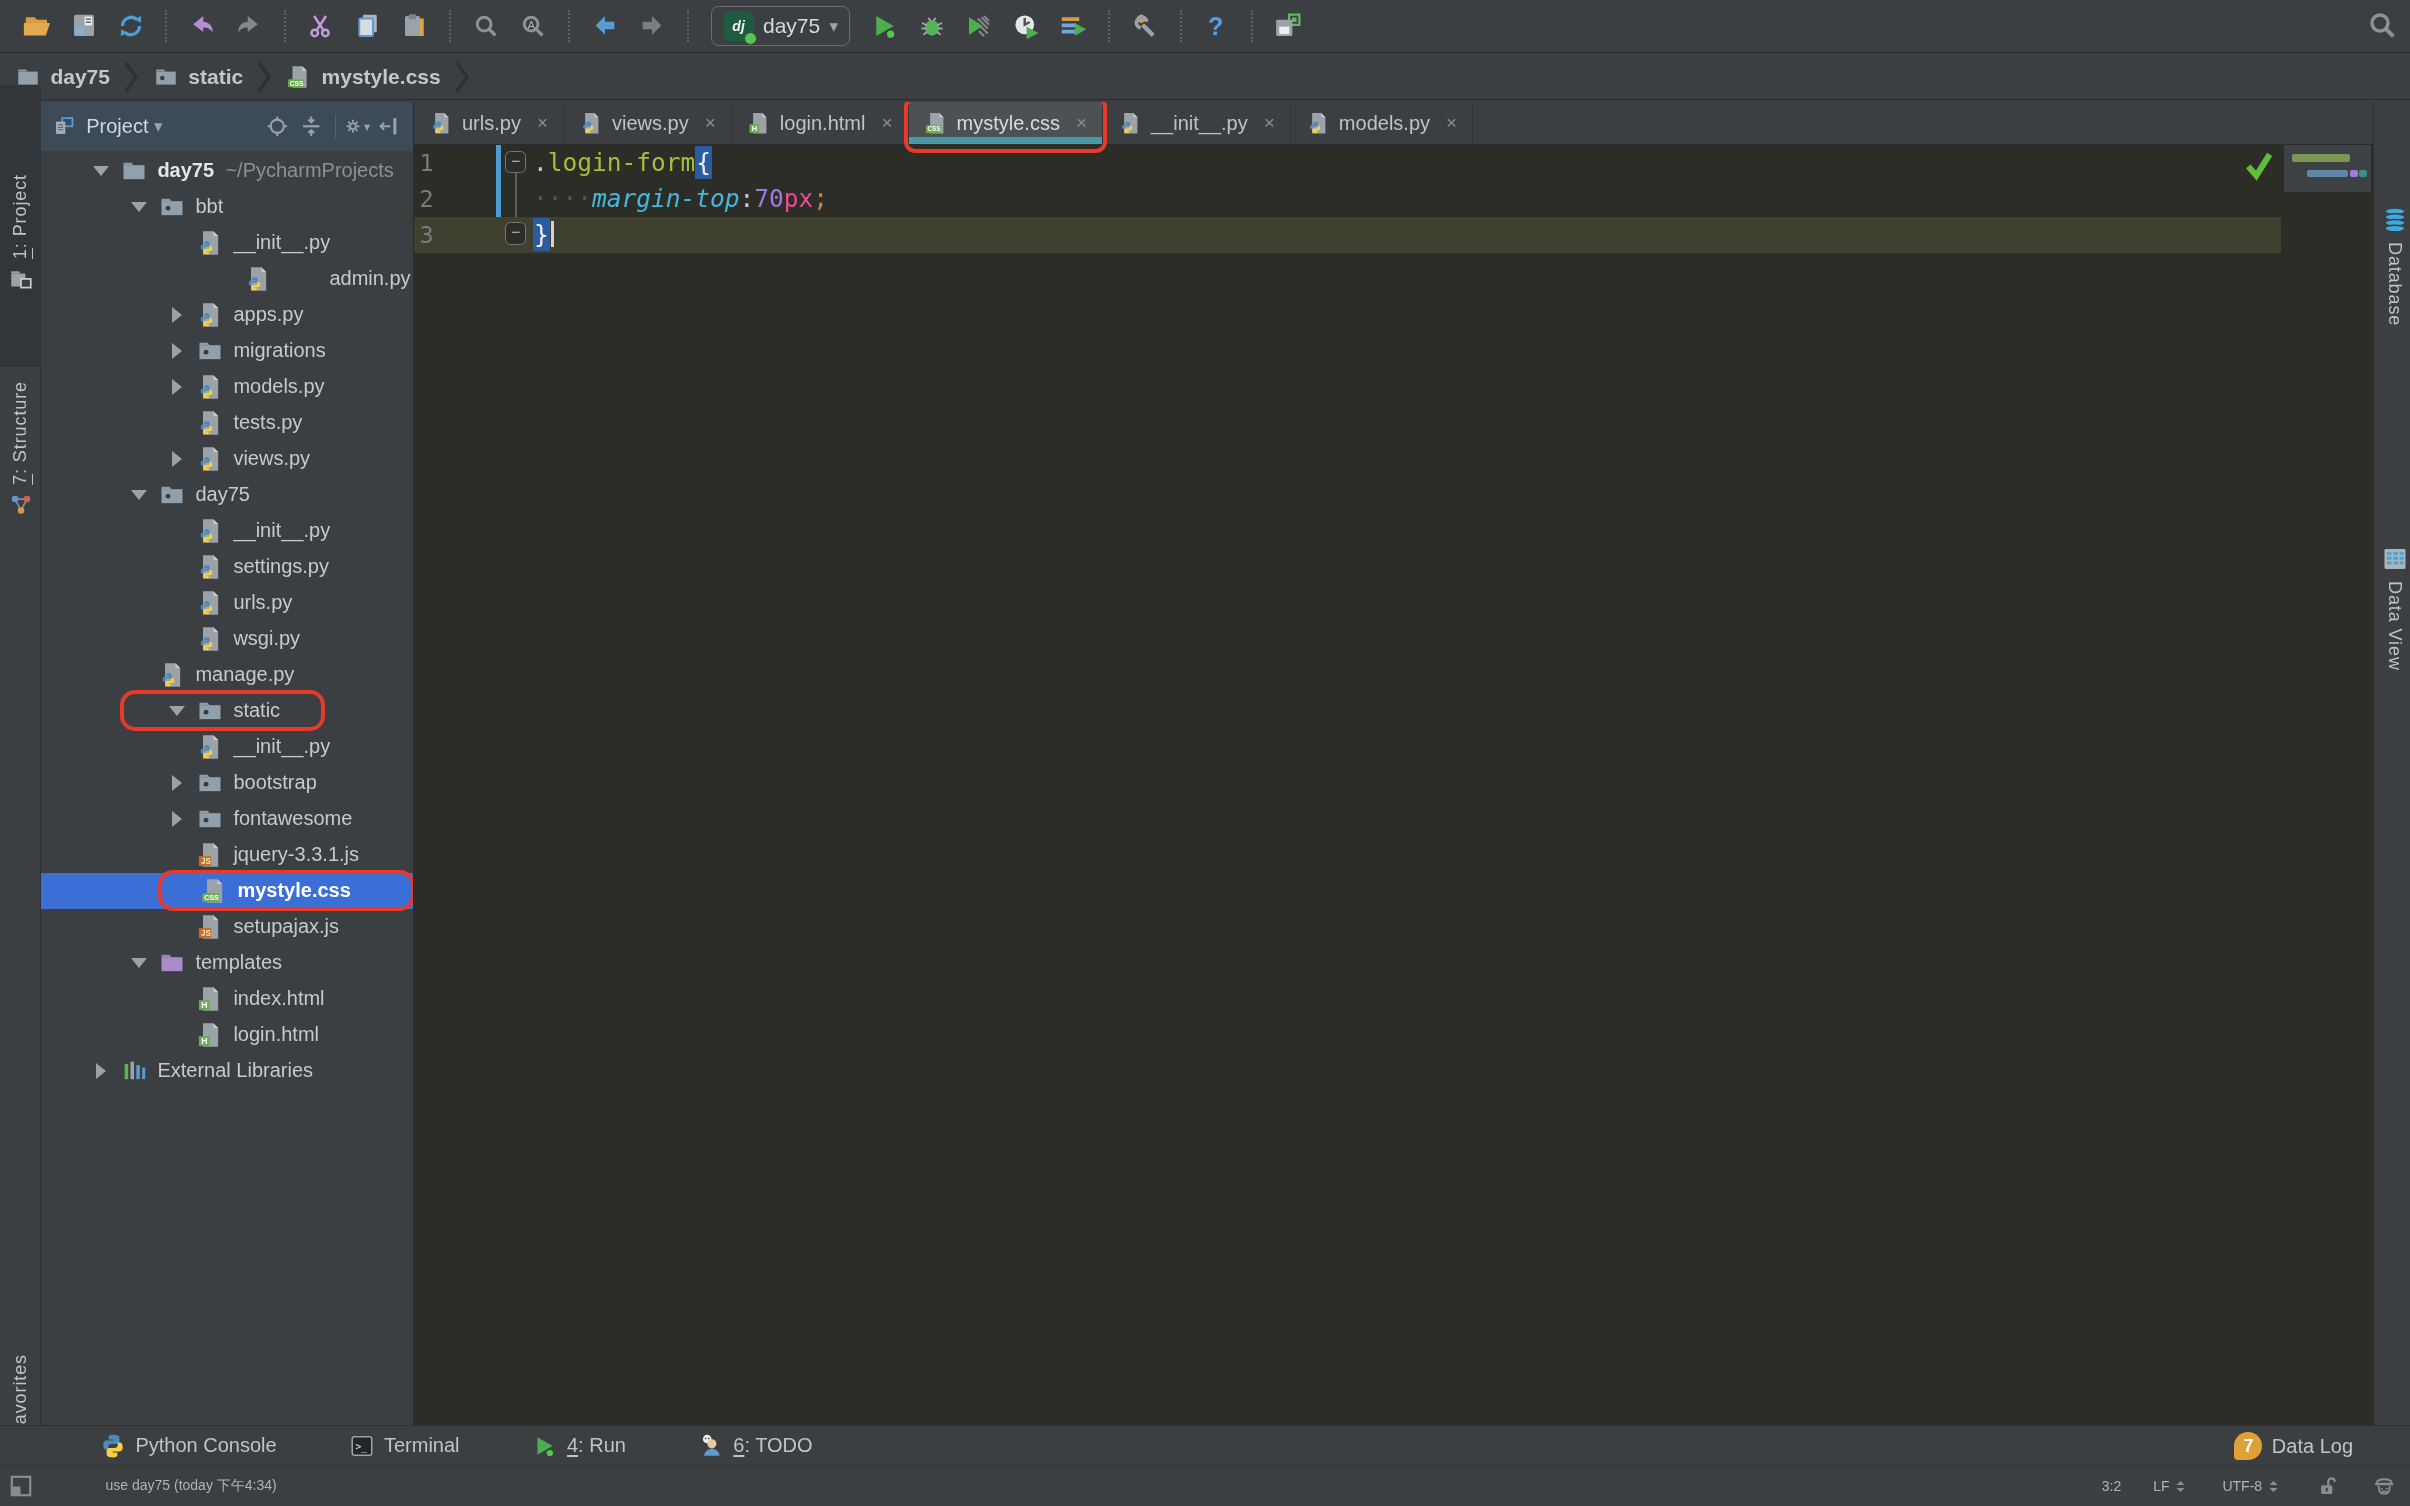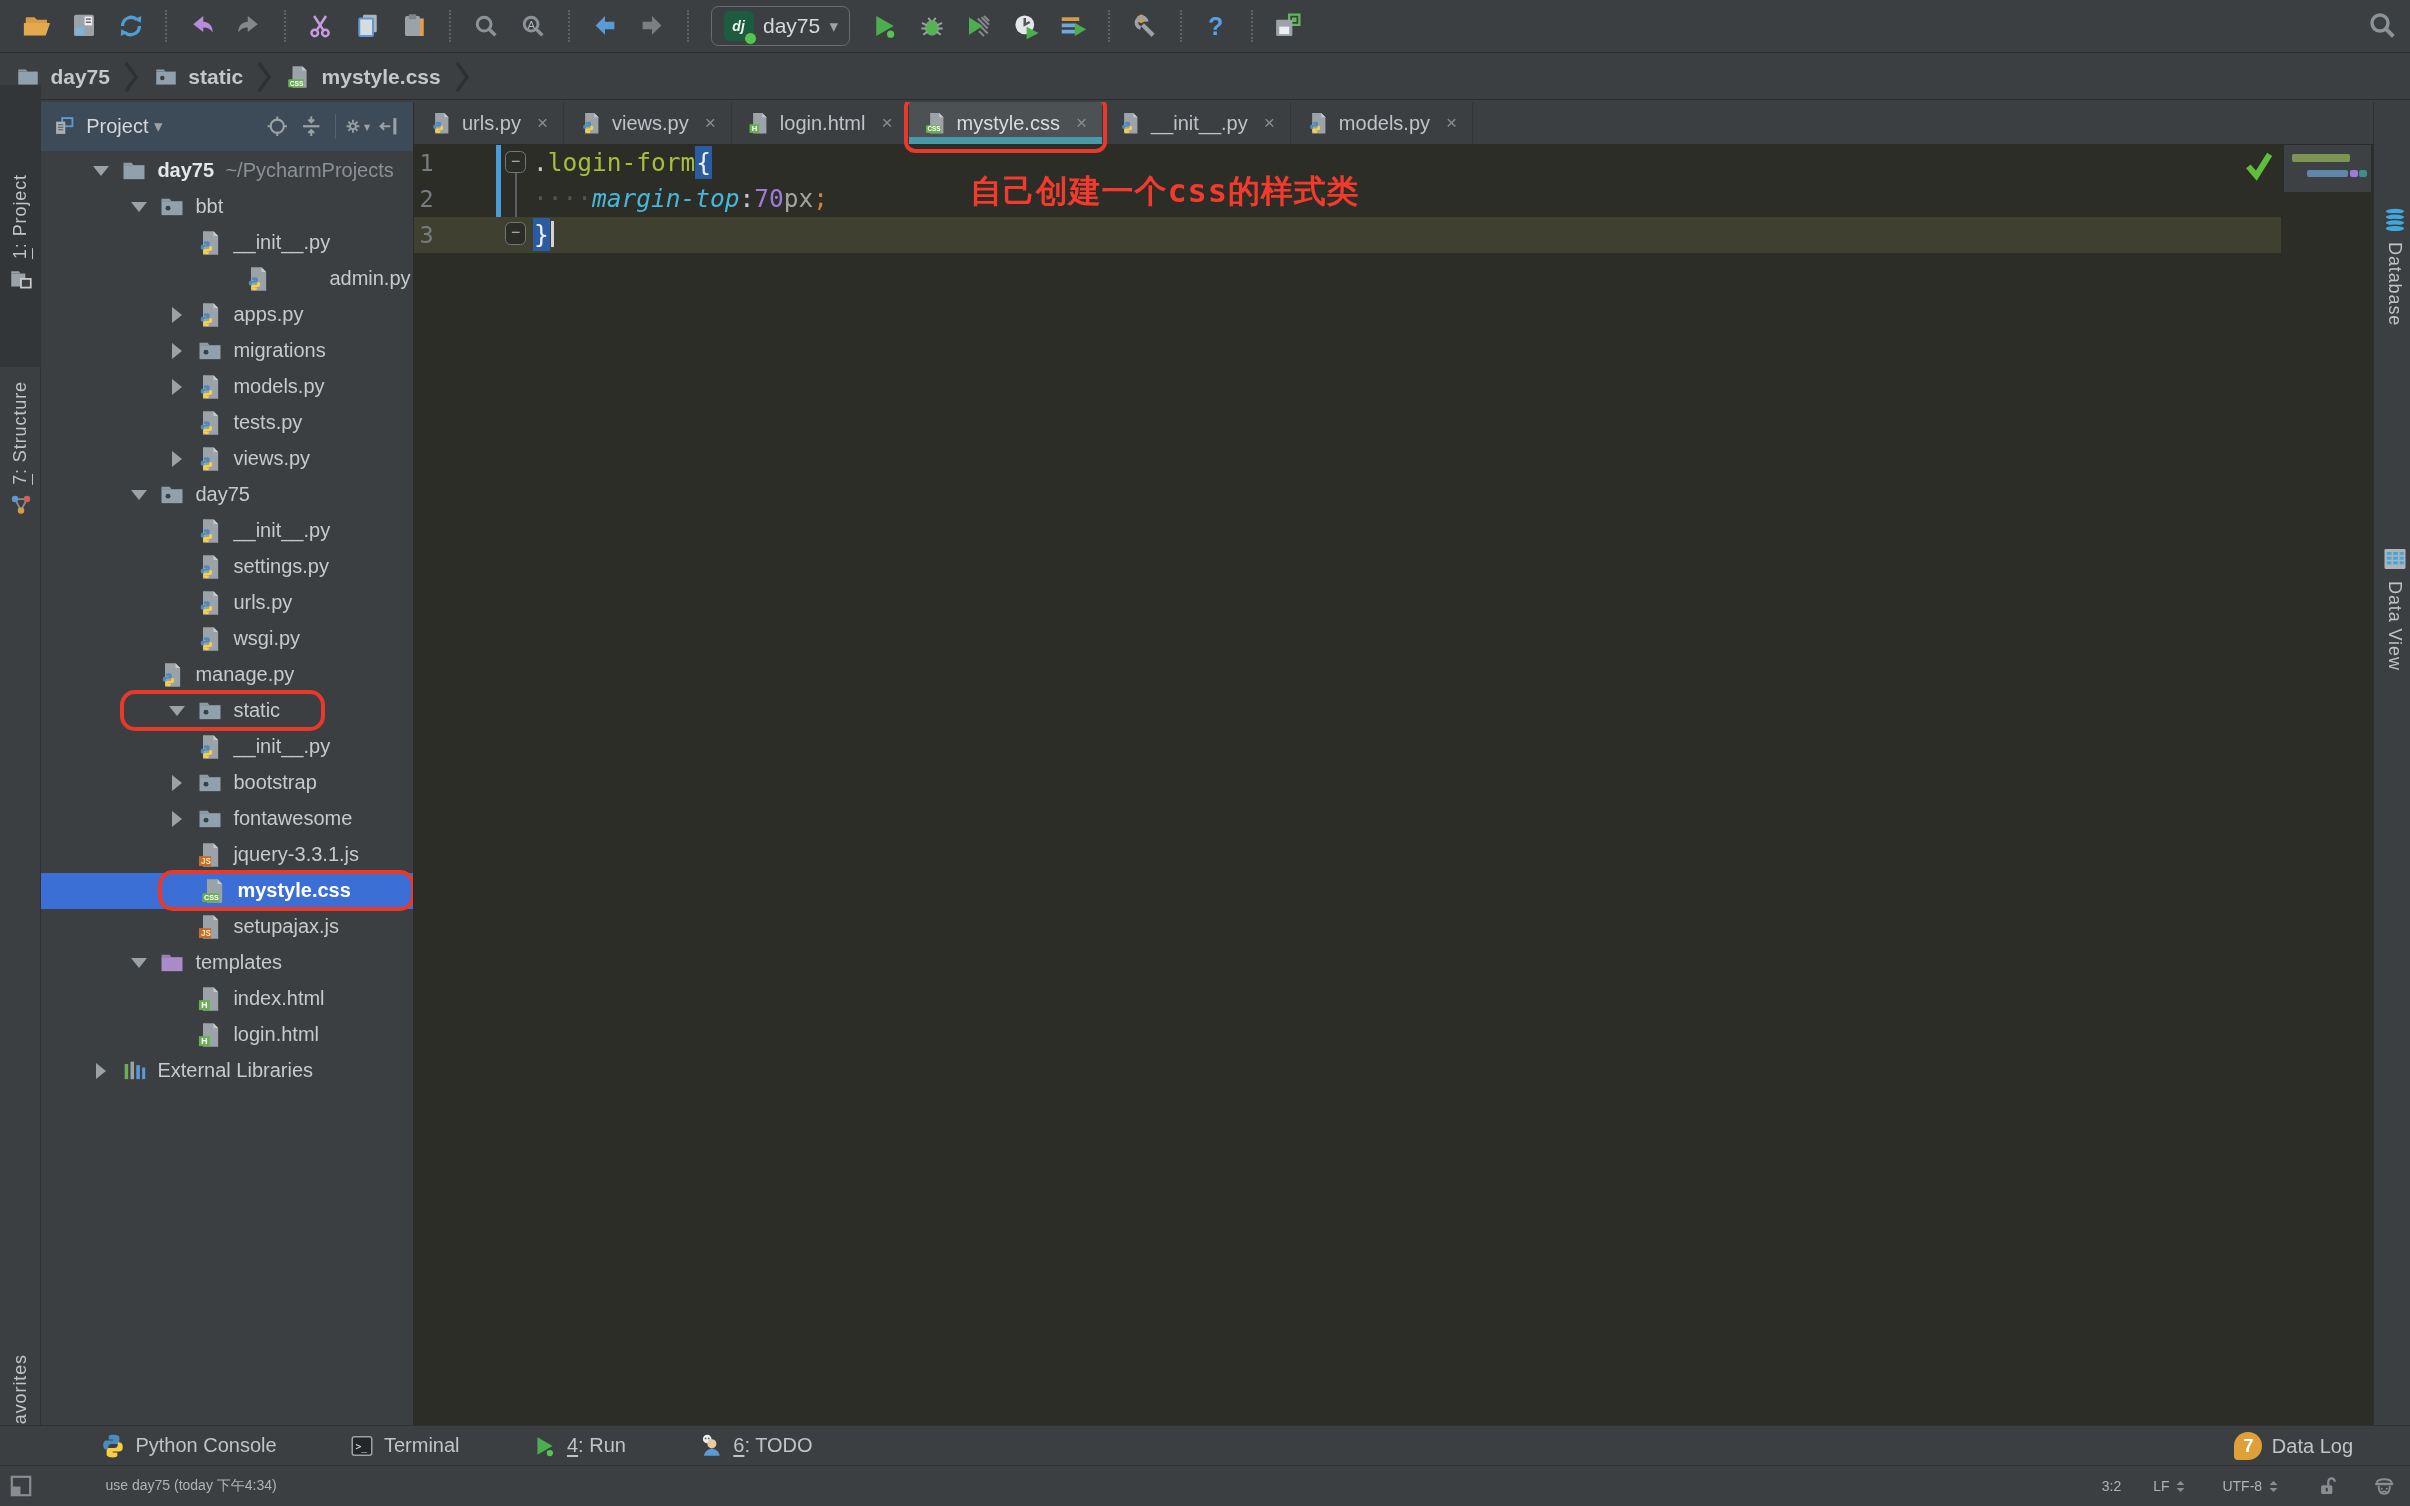--- a/index.html
+++ b/index.html
@@ -85,21 +85,21 @@
   #changebar { position:absolute; left:82px; top:0; width:4.7px; height:107px; background:#4A9CD6; }
   #foldline { position:absolute; left:101px; top:21px; width:1.9px; height:62px; background:#5B5F63; }
   .foldmark { position:absolute; left:91px; width:21px; height:22.6px; border:1.9px solid #71767A; border-radius:5.6px;
     background:#2C2D27; color:#A6ABAF; font-size:15px; line-height:19px; text-align:center; z-index:2; }
   .t-punct { color:#C3CBD2; }
   .t-selector { color:#A5BE3C; }
   .t-brace { color:#F0F0F0; background:#2B5BA1; padding:1.9px 0.9px; }
   .t-ws { color:#54554D; }
   .t-prop { color:#46B7D8; font-style:italic; }
   .t-number { color:#9E7BDB; }
-  .t-unit { color:#a3a3a3; }
+  .t-unit { color:#ec4899; }
   .t-semi { color:#CE8441; }
   .caret-bar { display:inline-block; width:2.8px; height:26px; background:#D4D4D4; vertical-align:-3.8px; margin-left:1.9px; }
   #annotation { position:absolute; left:556px; top:24.5px; font-size:32px; font-weight:bold; color:#F23A2D; letter-spacing:0.9px; z-index:5; }
   #inspect-ok { position:absolute; right:98px; top:3.8px; width:32px; height:32px; }
   #lens { position:absolute; right:1.9px; top:0; width:87px; height:47px; background:#3E4143; }
   .lens-bar { position:absolute; height:7.5px; border-radius:1.9px; }
 
   
   #rightbar { position:relative; width:38px; height:100%; background:#3C3F41; border-left:1.9px solid #2E3132; flex:none; }
   #rightbar .vitem .icon { margin:0 0 7.5px 0; width:28px; height:28px; }
@@ -938,21 +938,20 @@
       <div id="code">
         <div id="changebar"></div>
         <div id="foldline"></div>
         <div class="foldmark" style="top:5.6px">−</div>
         <div class="foldmark" style="top:77px">−</div>
         <div id="code-lines">
             <div class="cline"><span class="lnum">1</span><span class="t-punct">.</span><span class="t-selector">login-form</span><span class="t-brace">{</span></div>
             <div class="cline"><span class="lnum">2</span><span class="t-ws">····</span><span class="t-prop">margin-top</span><span class="t-punct">:</span><span class="t-number">70</span><span class="t-unit">px</span><span class="t-semi">;</span></div>
             <div class="cline cur"><span class="lnum">3</span><span class="t-brace">}</span><span class="caret-bar"></span></div>
           </div>
-        <div id="annotation">自己创建一个css的样式类</div>
         <span class="icon" id="inspect-ok">
             <svg viewBox="0 0 24 24">
               <path d="M4 13l6 7L20 4" stroke="#5FBF3A" stroke-width="4.5" fill="none"></path>
             </svg>
           </span>
         <div id="lens">
           <div class="lens-bar" style="left:7.5px;top:9.4px;width:58px;background:#7D9454"></div>
           <div class="lens-bar" style="left:22.6px;top:24.5px;width:41px;background:#5E87AA"></div>
           <div class="lens-bar" style="left:66px;top:24.5px;width:7.5px;background:#9E7BDB"></div>
           <div class="lens-bar" style="left:75px;top:24.5px;width:7.5px;background:#3E8E8E"></div>

